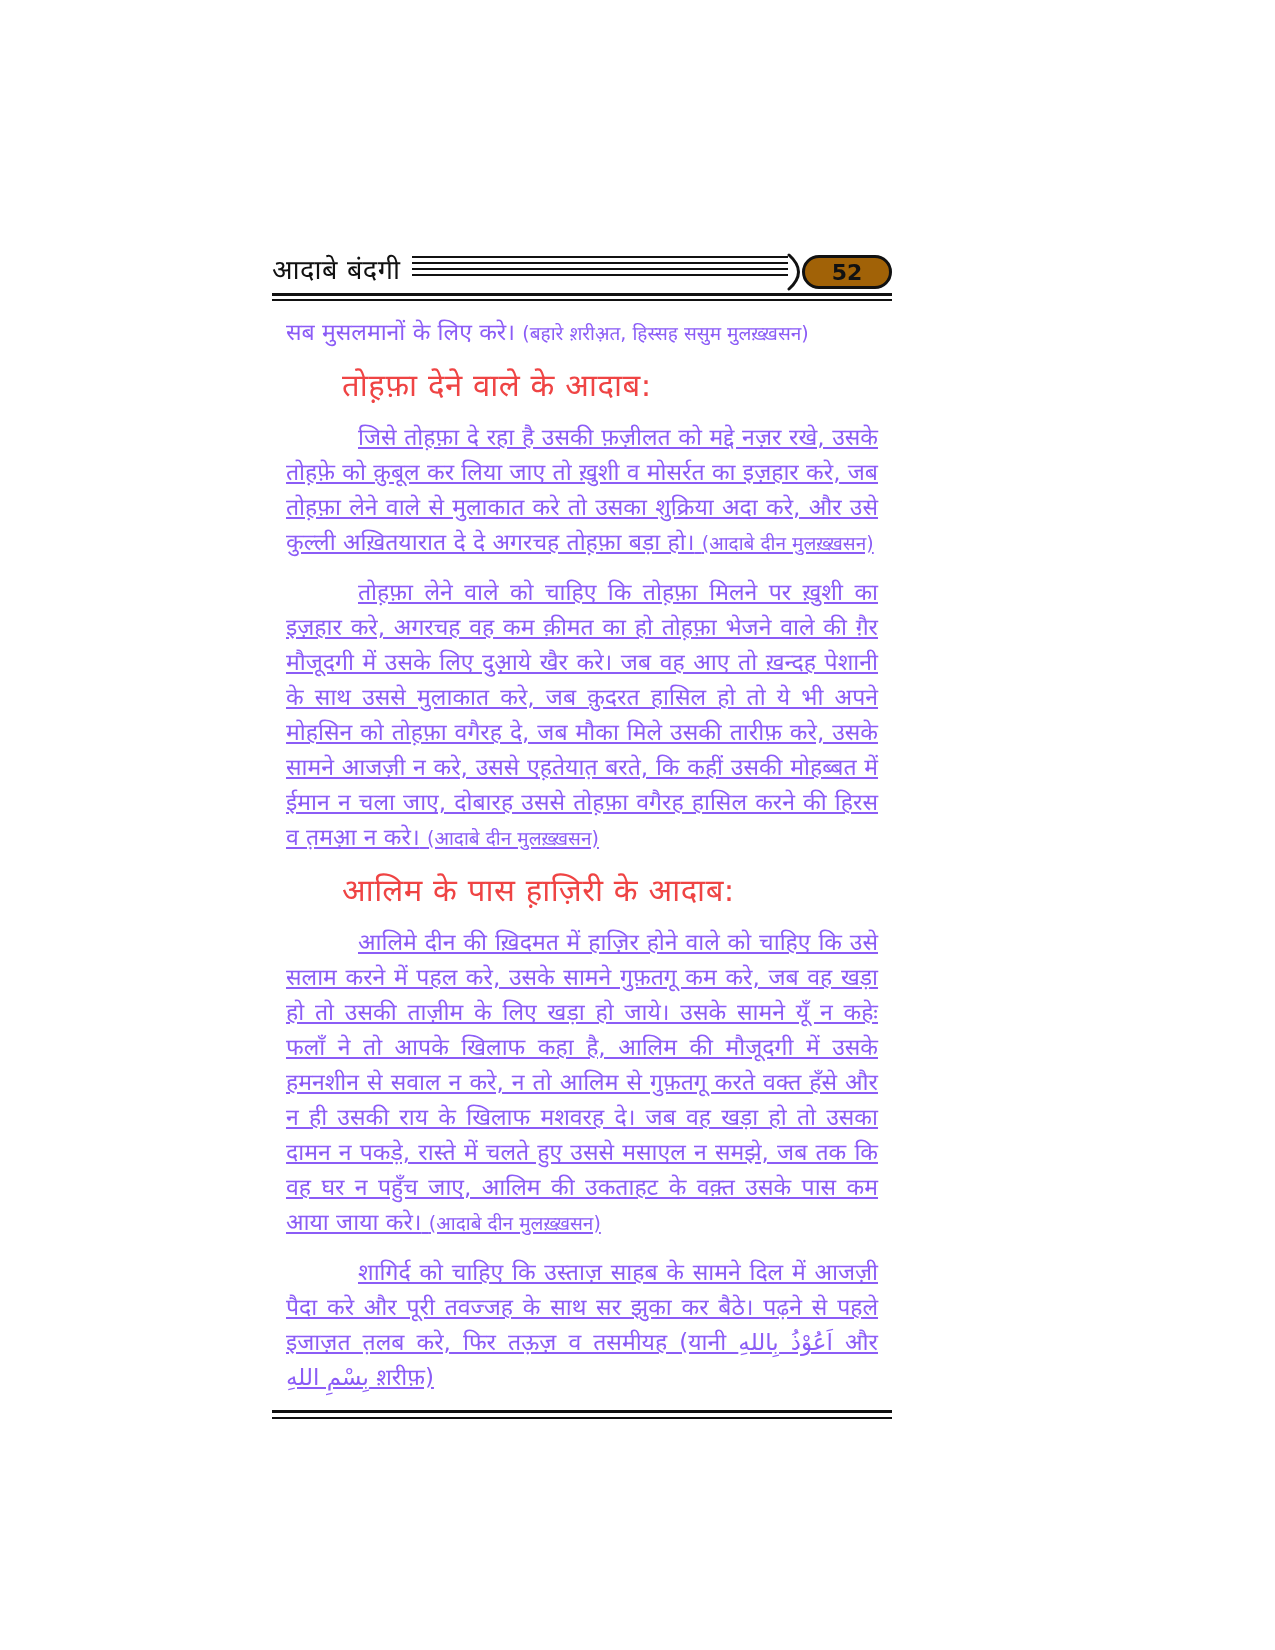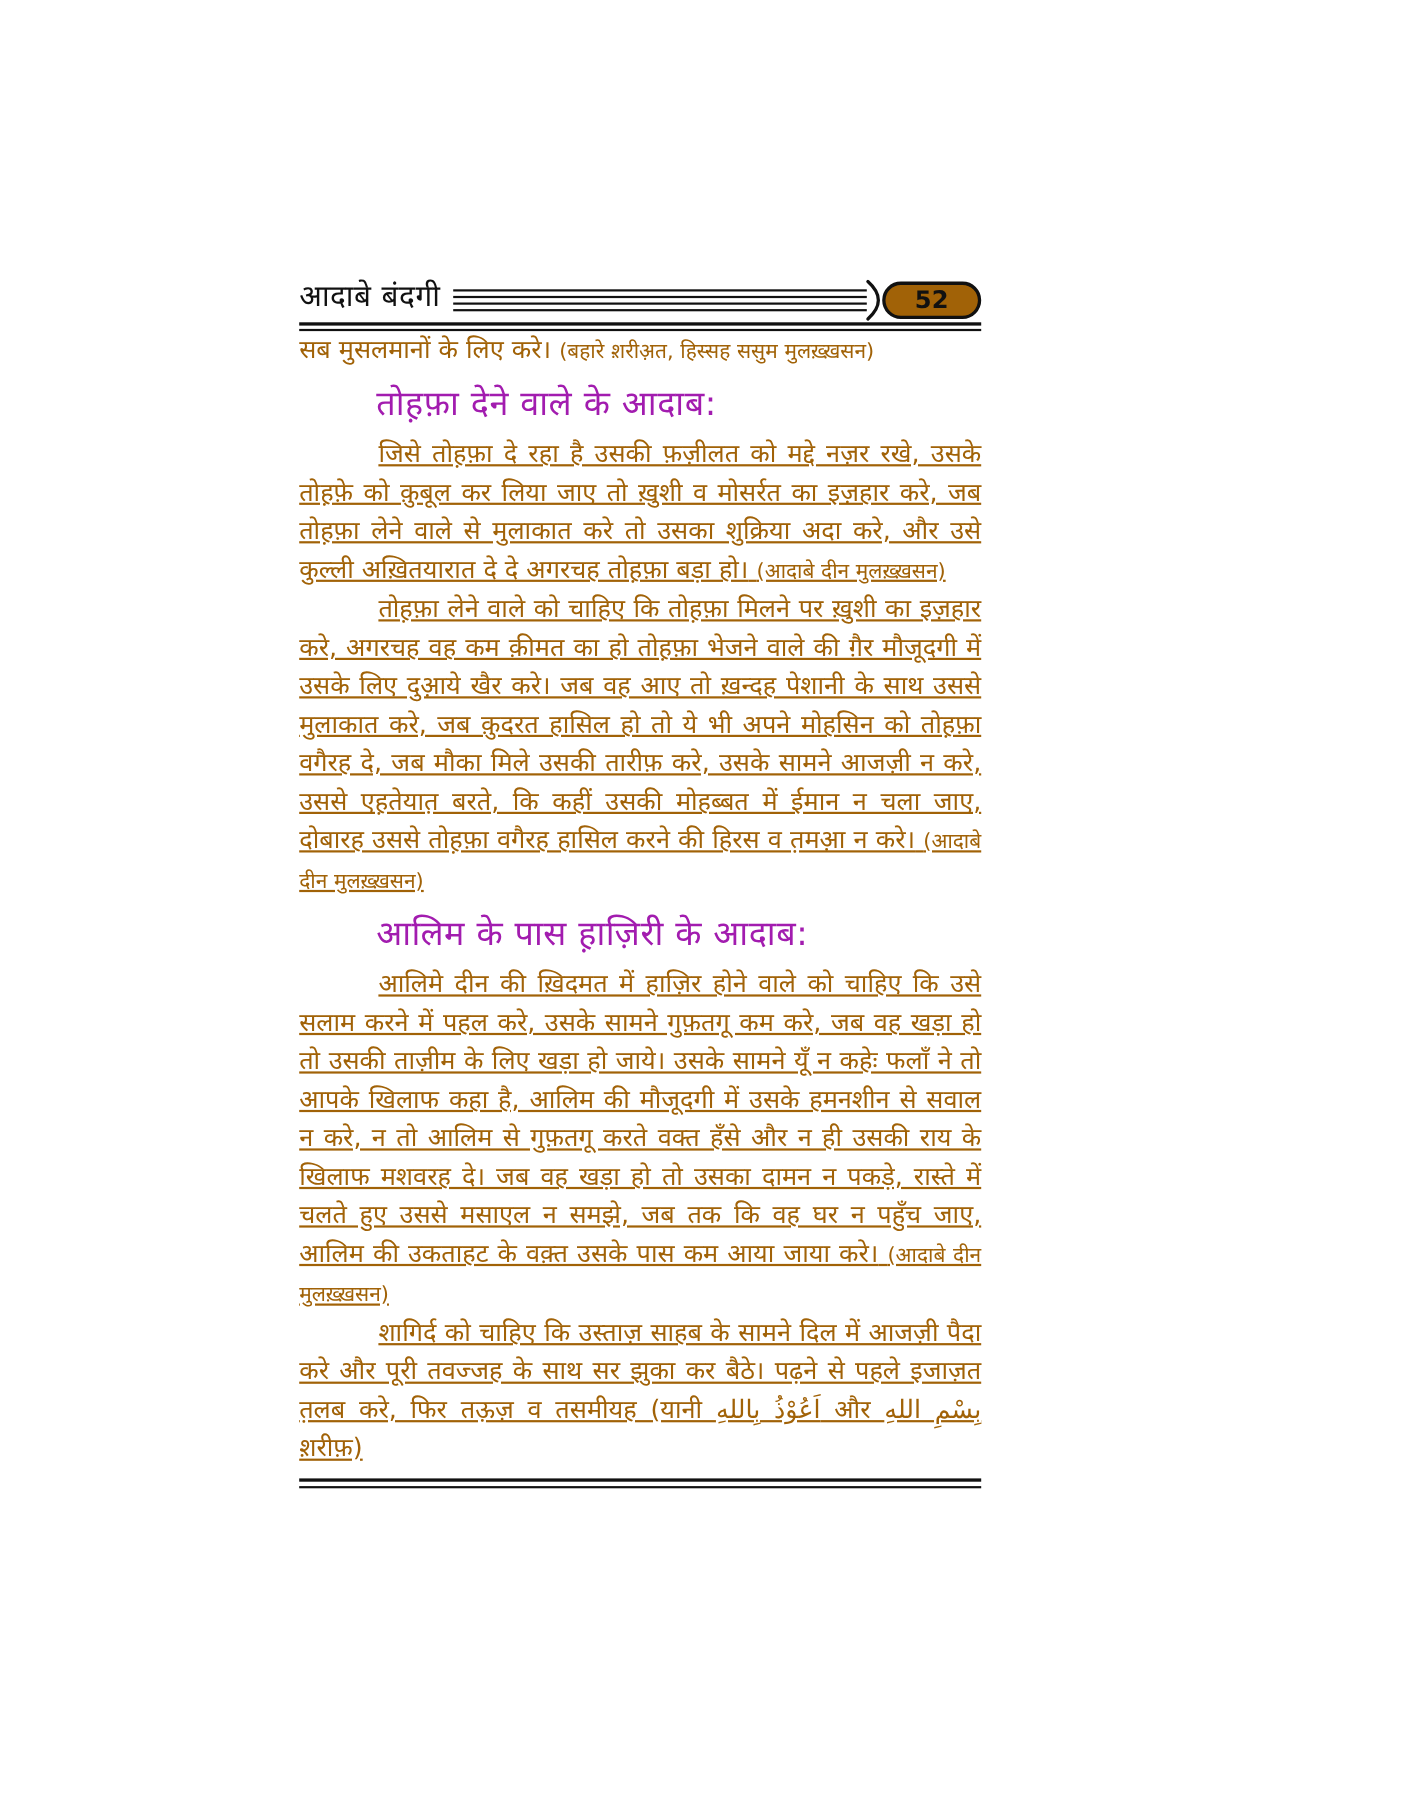--- a/index.html
+++ b/index.html
@@ -4,44 +4,44 @@
 <style>
   html,body { margin:0; padding:0; background:#e8e8e8; }
   .page {
     position:relative; width:1275px; height:1650px; background:#ffffff;
     font-family:"DejaVu Sans", sans-serif; color:#111; overflow:hidden;
     margin:0 auto;
   }
   .content { position:absolute; left:272px; top:250px; width:620px; }
 
   
-  .header { display:flex; align-items:center; height:40px; }
+  .header { display:flex; align-items:flex-start; height:40px; }
   .book-title { font-size:27px; line-height:40px; white-space:nowrap; padding-right:12px; letter-spacing:0.5px; }
   .header-rules { flex:1 1 auto; display:flex; flex-direction:column; justify-content:center; gap:4px; padding-top:6px; }
   .header-rules i { display:block; height:2px; background:#111; }
   .page-badge { display:flex; align-items:center; margin-left:-2px; position:relative; top:3px; }
   .badge-arc { display:block; }
   .pill {
     border:3px solid #111; border-radius:17px; min-width:84px; height:28px;
     display:flex; align-items:center; justify-content:center;
     font-size:22px; font-weight:bold; margin-left:-8px; background:#a16207;
   }
   .double-rule { margin-top:3px; height:3px; border-top:3px solid #111; border-bottom:2px solid #111; }
 
   
   .body-line, .para {
-    margin:0; font-size:23px; line-height:35px; text-align:justify;
-    text-justify:inter-word; color:#a16207;
+    margin:14px; font-size:23px; line-height:35px; text-align:justify;
+    text-justify:inter-word; color:#8b5cf6;
   }
   .intro { text-indent:0; }
   .para { text-indent:72px;text-decoration:underline; }
   .cite { font-size:19px; }
   .section-heading {
     font-size:31px; line-height:41px; font-weight:500; margin:10px 0 8px 70px;
-    color:#a21caf; letter-spacing:0.5px;
+    color:#ef4444; letter-spacing:0.5px;
   }
   .footer-rule { margin-top:8px; height:4px; border-top:3px solid #111; border-bottom:2px solid #111; }
 </style>
 </head>
 <body>
 
 <div class="page">
   <div class="content">
 
     <div class="header">

